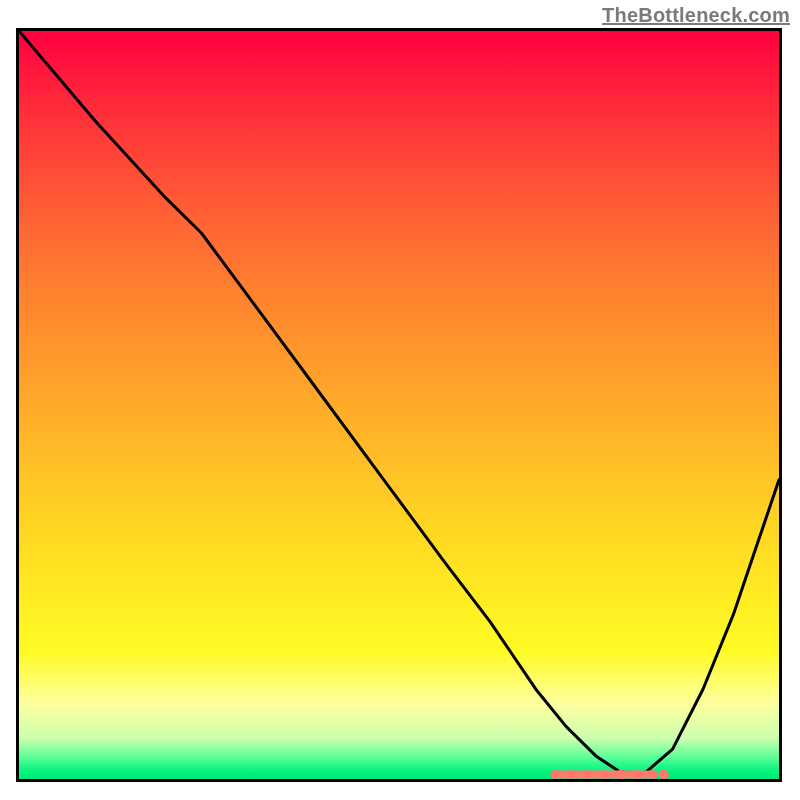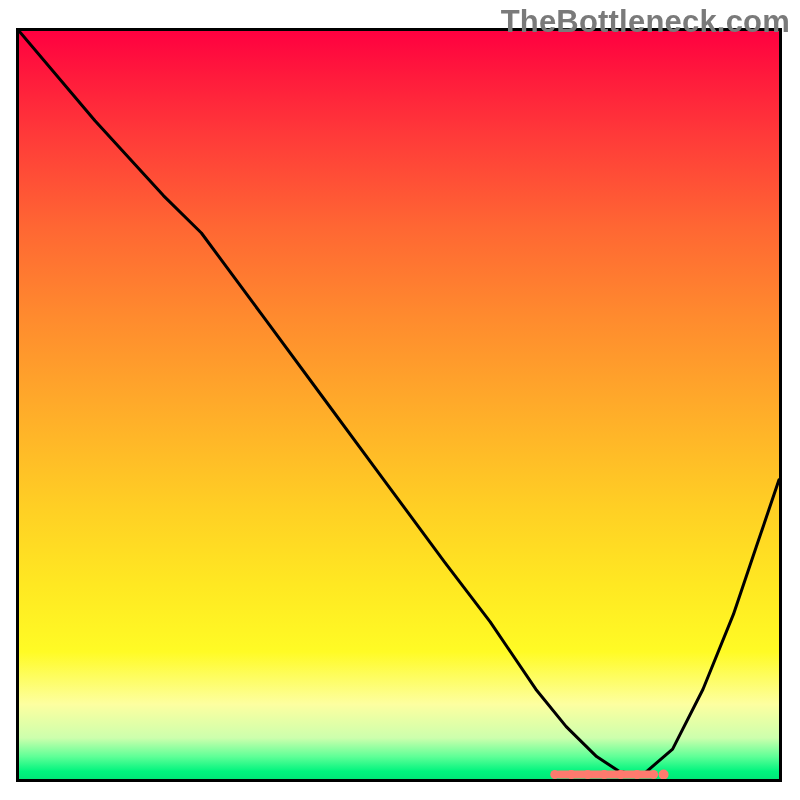--- a/index.html
+++ b/index.html
@@ -13,25 +13,26 @@
   }
   .container {
     position: relative;
     width: 800px;
     height: 800px;
   }
   .watermark {
     position: absolute;
     top: 4px;
     right: 10px;
-    font-size: 31px;
+    font-size: 20px;
     font-weight: 600;
     color: #7a7a7a;
     letter-spacing: 0.2px;
     z-index: 30;
+    text-decoration: underline;
   }
   .plot-frame {
     position: absolute;
     left: 16px;
     top: 28px;
     width: 766px;
     height: 754px;
     border: 3px solid #000000;
     box-sizing: border-box;
     overflow: hidden;

